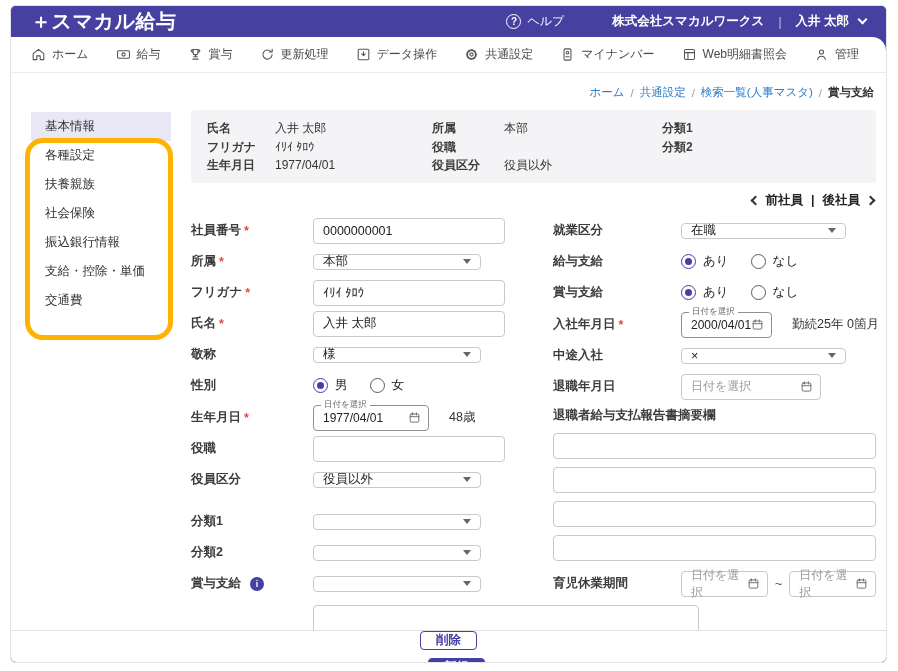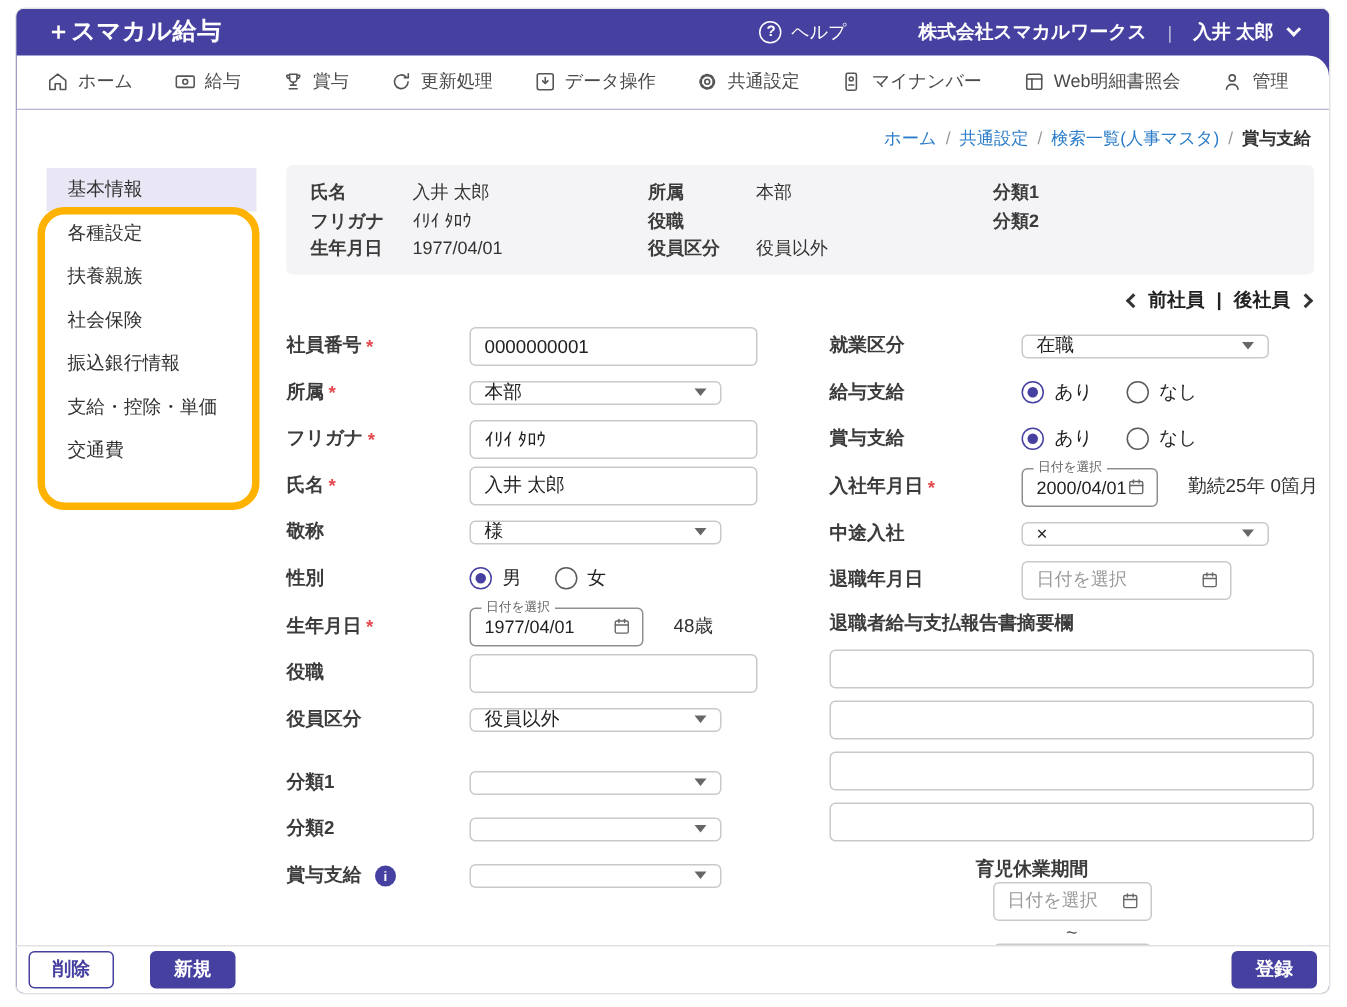--- a/index.html
+++ b/index.html
@@ -4,21 +4,21 @@
 <style>
   * { box-sizing: border-box; margin: 0; padding: 0; }
   html,body { width:898px; height:671px; background:#fff; font-family:"Liberation Sans","DejaVu Sans",sans-serif; }
   body { position:relative; overflow:hidden; }
 
   .app { position:absolute; left:10px; top:5px; width:877px; height:658px;
          border:1px solid #e3e3e3; border-radius:6px; overflow:hidden; background:#4640A0; }
 
   
   .topbar { height:31px; background:#4640A0; color:#fff; display:flex; align-items:center; padding:0 20px; }
-  .logo { font-weight:bold; font-size:16px; letter-spacing:.5px; cursor:pointer; }
+  .logo { font-weight:bold; font-size:20px; letter-spacing:.5px; cursor:pointer; }
   .topbar-right { margin-left:auto; display:flex; align-items:center; font-size:12px; }
   .help-wrap { display:flex; align-items:center; gap:6px; cursor:pointer; }
   .help-circle { width:15px; height:15px; border:1.4px solid #fff; border-radius:50%;
                  display:flex; align-items:center; justify-content:center; font-size:10px; font-weight:bold; }
   .company { font-weight:bold; font-size:12.5px; margin-left:48px; }
   .tb-divider { opacity:.65; margin:0 14px; }
   .user-menu { display:flex; align-items:center; gap:10px; font-weight:bold; font-size:12.5px; cursor:pointer; }
   .chev-down-w { width:7px; height:7px; border-left:2px solid #fff; border-bottom:2px solid #fff;
                  transform:rotate(-45deg); margin-top:-4px; }
 
@@ -111,21 +111,21 @@
   .wide-input { width:100%; height:26px; border:1px solid #c9c9c9; border-radius:4px; padding:0 9px;
                 font-size:12.5px; color:#222; font-family:inherit; margin-bottom:8px; display:block; background:#fff; }
   .tilde { margin:0 7px; color:#555; font-size:13px; }
 
   .memo-row { margin:3px 0 0 122px; }
   .memo { width:386px; height:52px; border:1px solid #c9c9c9; border-radius:4px; resize:none;
           font-family:inherit; font-size:12.5px; padding:6px 9px; background:#fff; display:block; }
 
   
   .footer { position:absolute; left:0; right:0; bottom:0; height:32px; background:#fff;
-            border-top:1px solid #e2e2e2; display:flex; align-items:center; gap:8px; padding:0 8px; z-index:10; }
+            border-top:1px solid #e2e2e2; display:flex; align-items:center; gap:8px; padding:0 8px; z-index:10;flex-direction:column; }
   .btn { height:25px; padding:0 15px; border-radius:4px; font-size:12.5px; font-weight:bold;
          display:flex; align-items:center; cursor:pointer; font-family:inherit; }
   .btn-outline { background:#fff; border:1px solid #4640A0; color:#4640A0; }
   .btn-fill { background:#4640A0; border:1px solid #4640A0; color:#ffffff;margin-left:16px; }
   .btn-submit { margin-left:auto; }
 </style>
 </head>
 <body>
 
 <div class="app">
@@ -519,21 +519,21 @@
                   </svg>
               </div>
             </div>
 
             <div class="block-label">退職者給与支払報告書摘要欄</div>
             <input class="wide-input" style="">
             <input class="wide-input" style="">
             <input class="wide-input" style="">
             <input class="wide-input" style="">
 
-            <div class="frow" style="margin-top:10px;flex-direction:column;">
+            <div class="frow" style="margin-top:10px;">
               <span class="flabel">
                   <span>育児休業期間</span>
                 </span>
               <div class="datebox empty w106">
                 <span class="date-ph">日付を選択</span>
                 <svg class="cal-icon" viewBox="0 0 24 24">
                     <rect x="4" y="5.5" width="16" height="15" rx="2"></rect>
                     <path d="M4 10.5h16"></path>
                     <path d="M8.5 3.5v4"></path>
                     <path d="M15.5 3.5v4"></path>

